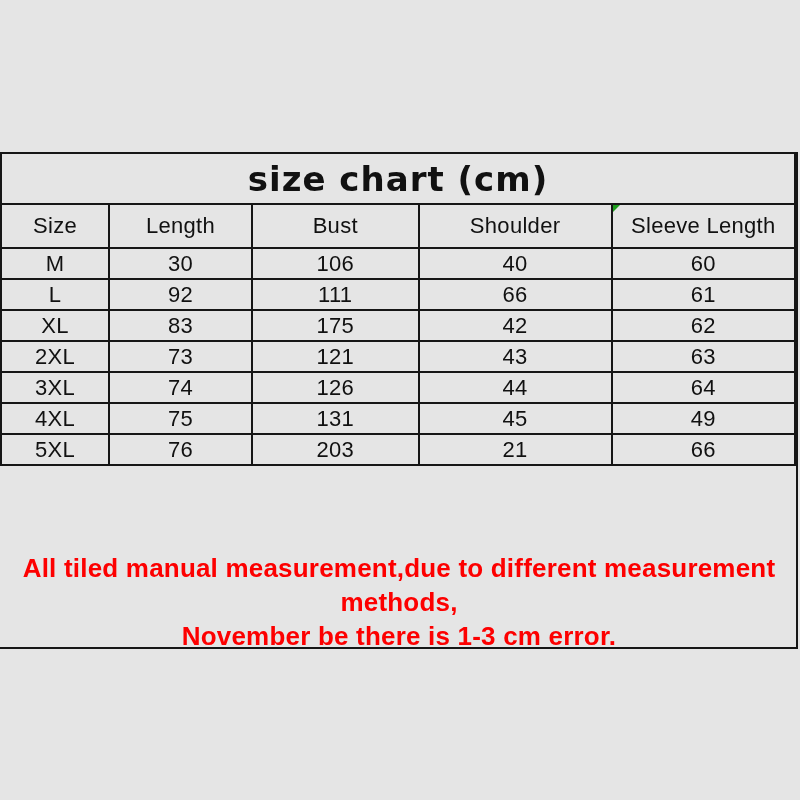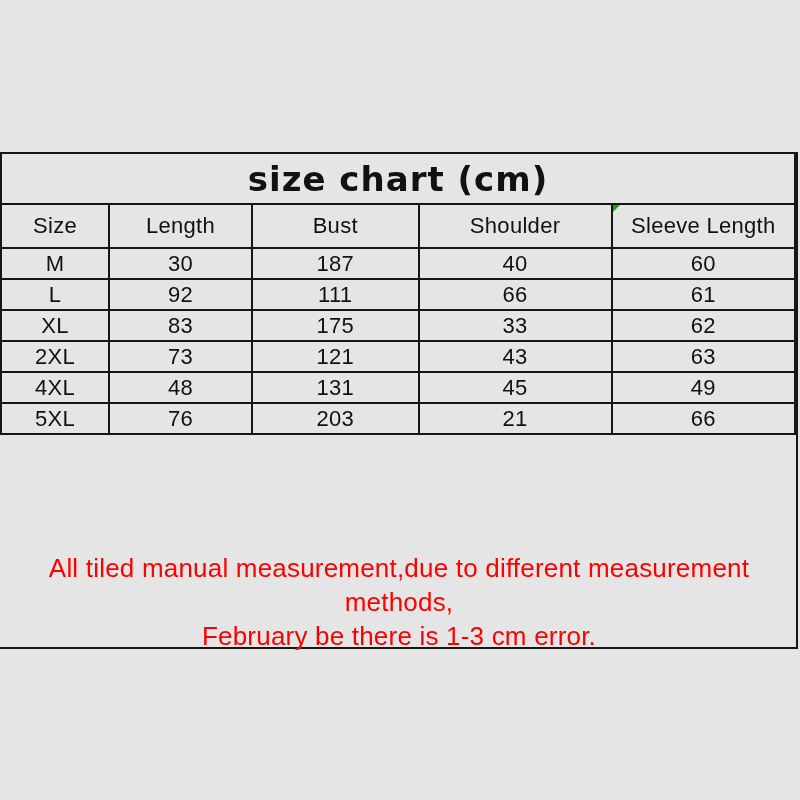--- a/index.html
+++ b/index.html
@@ -73,20 +73,21 @@
   .note {
     position: absolute;
     top: 551px;
     left: 0;
     width: 798px;
     text-align: center;
     color: #fd0000;
     font-size: 26px;
     line-height: 34px;
     letter-spacing: 0.2px;
+    font-weight: bold;
   }
   .note .line { display: block; }
 </style>
 </head>
 <body>
 
 <div class="canvas">
 
   <div class="section">
 
@@ -112,67 +113,74 @@
         <td class="pos-rel">
           <span class="green-corner"></span>
           <span>Sleeve Length</span>
         </td>
       </tr>
 
 
       <tr class="r-data">
         <td>M</td>
         <td>30</td>
-        <td>187</td>
+        <td>106</td>
         <td>40</td>
         <td>60</td>
       </tr>
 
       <tr class="r-data">
         <td>L</td>
         <td>92</td>
         <td>111</td>
         <td>66</td>
         <td>61</td>
       </tr>
 
       <tr class="r-data">
         <td>XL</td>
         <td>83</td>
         <td>175</td>
-        <td>33</td>
+        <td>42</td>
         <td>62</td>
       </tr>
 
       <tr class="r-data">
         <td>2XL</td>
         <td>73</td>
         <td>121</td>
         <td>43</td>
         <td>63</td>
       </tr>
 
+      <tr class="r-data">
+        <td>3XL</td>
+        <td>74</td>
+        <td>126</td>
+        <td>44</td>
+        <td>64</td>
+      </tr>
 
       <tr class="r-data">
         <td>4XL</td>
-        <td>48</td>
+        <td>75</td>
         <td>131</td>
         <td>45</td>
         <td>49</td>
       </tr>
 
       <tr class="r-data">
         <td>5XL</td>
         <td>76</td>
         <td>203</td>
         <td>21</td>
         <td>66</td>
       </tr>
     </tbody>
       </table>
   </div>
 
   <div class="note">
     <span class="line">All tiled manual measurement,due to different measurement methods,</span>
-    <span class="line">February be there is 1-3 cm error.</span>
+    <span class="line">November be there is 1-3 cm error.</span>
   </div>
 
 </div>
 
 </body></html>

